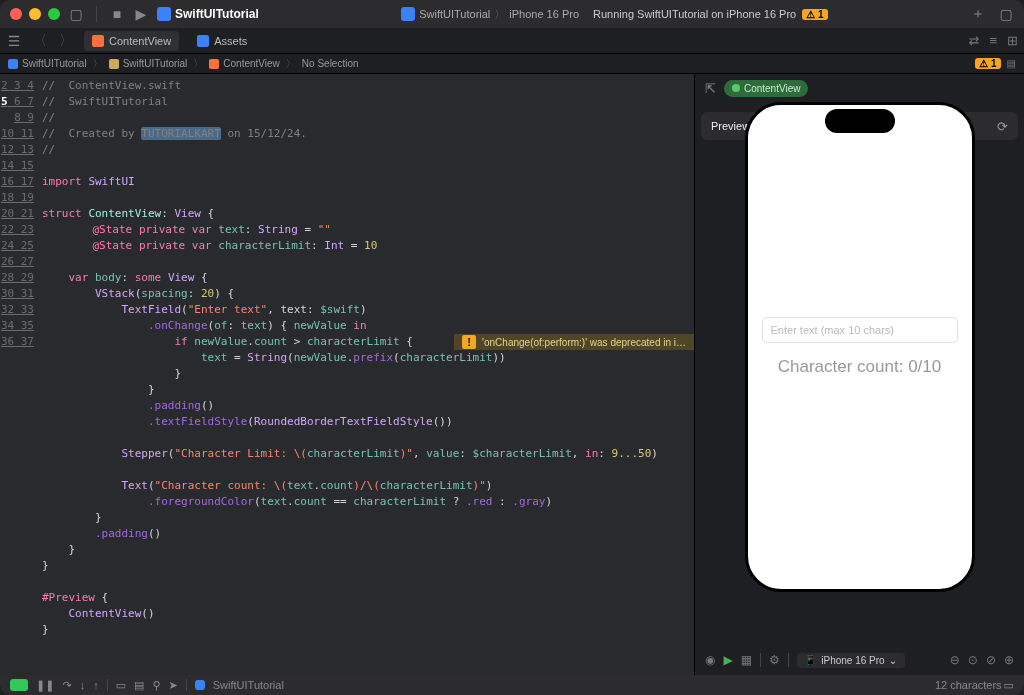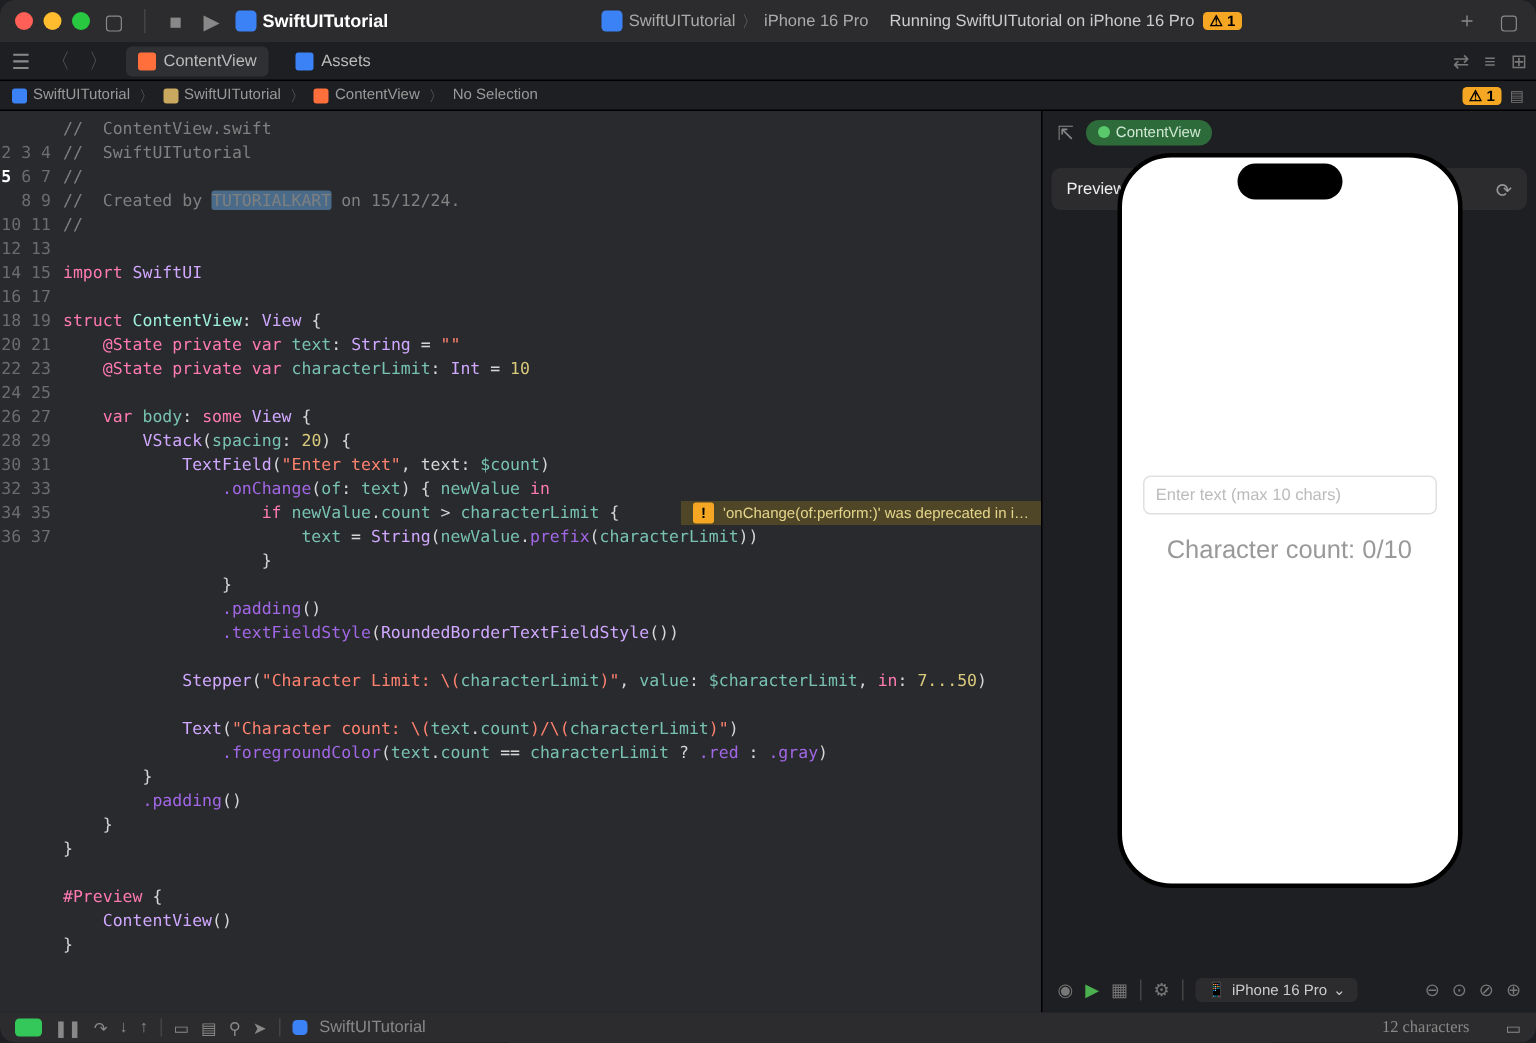--- a/index.html
+++ b/index.html
@@ -45,28 +45,28 @@
 
   
   .breadcrumb{height:20px;background:#1e1f22;display:flex;align-items:center;padding:0 8px;gap:4px;font-size:10px;color:#999;border-bottom:1px solid #000;}
   .breadcrumb .bcicon{width:10px;height:10px;border-radius:2px;display:inline-block;}
   .breadcrumb .sep{color:#666;margin:0 2px;}
   .bc-right{margin-left:auto;display:flex;gap:6px;align-items:center;}
 
   
   .main{display:flex;height:601px;}
   .editor{flex:1;position:relative;background:#292a2d;overflow:hidden;}
-  .gutter{position:absolute;left:0;top:16px;bottom:0;width:42px;text-align:right;padding-right:8px;color:#6b6c70;font-family:Menlo,monospace;font-size:11px;line-height:16px;padding-top:4px;}
+  .gutter{position:absolute;left:0;top:0;bottom:0;width:42px;text-align:right;padding-right:8px;color:#6b6c70;font-family:Menlo,monospace;font-size:11px;line-height:16px;padding-top:4px;text-decoration:underline;}
   .code{margin-left:42px;padding-top:4px;font-family:Menlo,monospace;font-size:11px;line-height:16px;white-space:pre;color:#d6d6d6;}
   .c-comment{color:#7f8080;}
   .c-keyword{color:#ff7ab2;}
   .c-type{color:#d0a8ff;}
   .c-name{color:#9ef1dd;}
   .c-prop{color:#78c2b3;}
-  .c-attr{color:#ff7ab2;}
+  .c-attr{color:#ff7ab2;margin-left:24px;}
   .c-string{color:#ff8170;}
   .c-number{color:#d9c97c;text-align:right;}
   .c-method{color:#a167e6;text-align:center;}
   .c-local{color:#78c2b3;}
   .inline-warning{
     position:absolute;
     top:260px; right:0;
     height:16px;
     display:flex;align-items:center;gap:6px;
     background:#4f4628;color:#e5d58a;
@@ -94,21 +94,21 @@
   .pb-left{display:flex;gap:8px;align-items:center;color:#777;font-size:12px;}
   .pb-left .play{color:#4caf50;}
   .device-select{background:#2c2c2e;border-radius:4px;padding:2px 8px;font-size:10px;color:#ccc;display:flex;align-items:center;gap:4px;}
   .pb-right{margin-left:auto;display:flex;gap:8px;color:#777;font-size:12px;}
   .pb-sep{width:1px;height:14px;background:#444;}
 
   
   .bottombar{position:absolute;bottom:0;left:0;right:0;height:20px;background:#2c2c2e;display:flex;align-items:center;padding:0 10px;gap:10px;color:#888;font-size:11px;border-bottom-left-radius:10px;border-bottom-right-radius:10px;}
   .bb-left{display:flex;gap:8px;align-items:center;}
   .bb-green{width:18px;height:12px;background:#34c759;border-radius:3px;}
-  .bb-right{margin-left:auto;display:flex;gap:24px;align-items:center;font-family:Liberation Serif, serif;}
+  .bb-right{margin-left:auto;display:flex;gap:2px;align-items:center;}
 </style>
 </head>
 <body>
 
 <div class="titlebar">
   <div class="traffic">
     <div class="tdot tred"></div>
     <div class="tdot tyel"></div>
     <div class="tdot tgrn"></div>
   </div>
@@ -223,30 +223,30 @@
 <span class="c-comment">//</span>
 
 <span class="c-keyword">import</span> <span class="c-type">SwiftUI</span>
 
 <span class="c-keyword">struct</span> <span class="c-name">ContentView</span>: <span class="c-type">View</span> {
     <span class="c-attr">@State</span> <span class="c-keyword">private</span> <span class="c-keyword">var</span> <span class="c-prop">text</span>: <span class="c-type">String</span> = <span class="c-string">""</span>
     <span class="c-attr">@State</span> <span class="c-keyword">private</span> <span class="c-keyword">var</span> <span class="c-prop">characterLimit</span>: <span class="c-type">Int</span> = <span class="c-number">10</span>
 
     <span class="c-keyword">var</span> <span class="c-prop">body</span>: <span class="c-keyword">some</span> <span class="c-type">View</span> {
         <span class="c-type">VStack</span>(<span class="c-local">spacing</span>: <span class="c-number">20</span>) {
-            <span class="c-type">TextField</span>(<span class="c-string">"Enter text"</span>, text: <span class="c-local">$count</span>)
+            <span class="c-type">TextField</span>(<span class="c-string">"Enter text"</span>, text: <span class="c-local">$swift</span>)
                 <span class="c-method">.onChange</span>(<span class="c-local">of</span>: <span class="c-local">text</span>) { <span class="c-local">newValue</span> <span class="c-keyword">in</span>
                     <span class="c-keyword">if</span> <span class="c-local">newValue</span>.<span class="c-local">count</span> &gt; <span class="c-local">characterLimit</span> {
                         <span class="c-local">text</span> = <span class="c-type">String</span>(<span class="c-local">newValue</span>.<span class="c-method">prefix</span>(<span class="c-local">characterLimit</span>))
                     }
                 }
                 <span class="c-method">.padding</span>()
                 <span class="c-method">.textFieldStyle</span>(<span class="c-type">RoundedBorderTextFieldStyle</span>())
 
-            <span class="c-type">Stepper</span>(<span class="c-string">"Character Limit: \(</span><span class="c-local">characterLimit</span><span class="c-string">)"</span>, <span class="c-local">value</span>: <span class="c-local">$characterLimit</span>, <span class="c-keyword">in</span>: <span class="c-number">7...50</span>)
+            <span class="c-type">Stepper</span>(<span class="c-string">"Character Limit: \(</span><span class="c-local">characterLimit</span><span class="c-string">)"</span>, <span class="c-local">value</span>: <span class="c-local">$characterLimit</span>, <span class="c-keyword">in</span>: <span class="c-number">9...50</span>)
 
             <span class="c-type">Text</span>(<span class="c-string">"Character count: \(</span><span class="c-local">text</span>.<span class="c-local">count</span><span class="c-string">)/\(</span><span class="c-local">characterLimit</span><span class="c-string">)"</span>)
                 <span class="c-method">.foregroundColor</span>(<span class="c-local">text</span>.<span class="c-local">count</span> <span>==</span> <span class="c-local">characterLimit</span> <span>?</span> <span class="c-method">.red</span> <span>:</span> <span class="c-method">.gray</span>)
         }
         <span class="c-method">.padding</span>()
     }
 }
 
 <span class="c-keyword">#Preview</span> {
     <span class="c-type">ContentView</span>()

